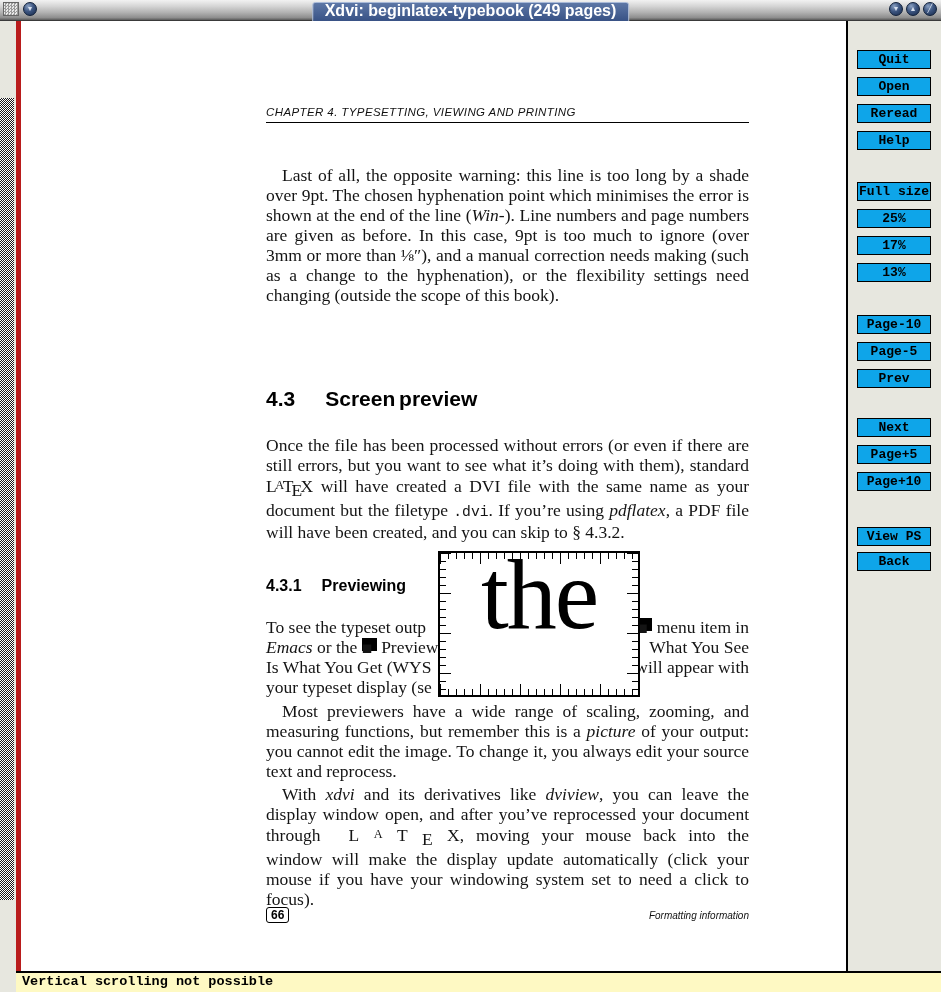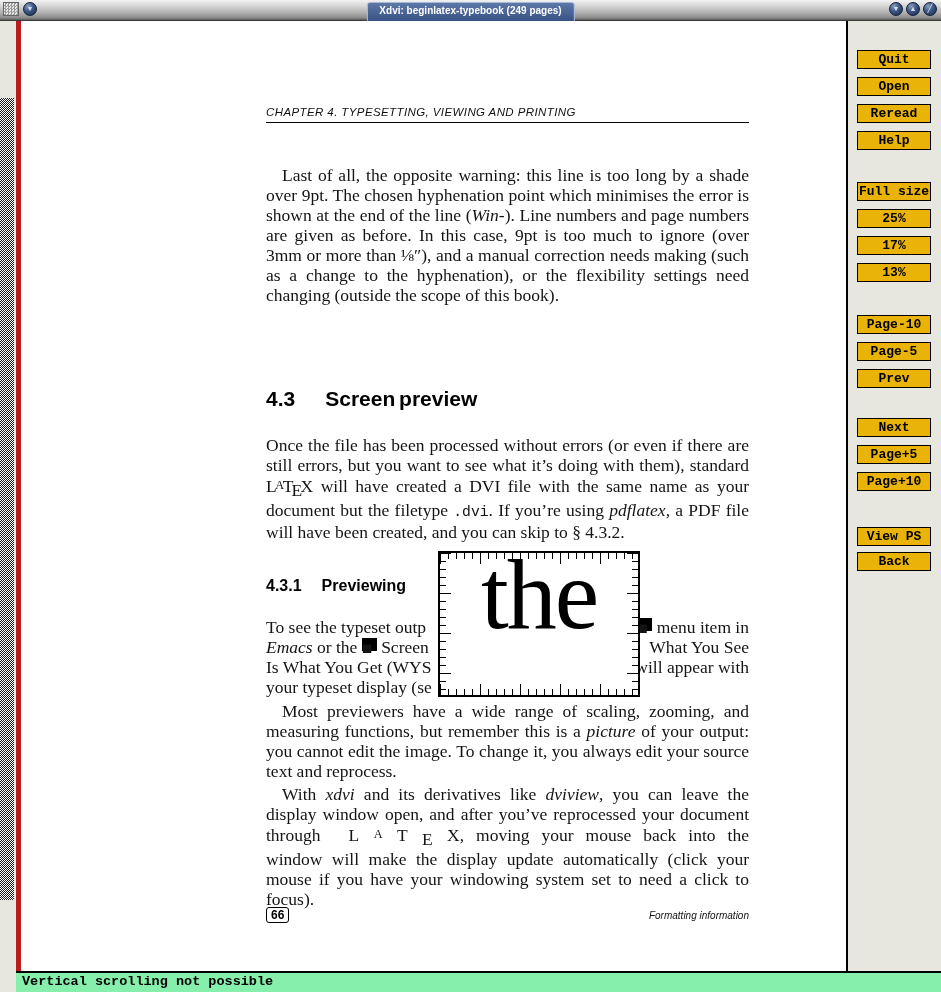--- a/index.html
+++ b/index.html
@@ -24,21 +24,21 @@
     width:14px;height:14px;border-radius:50%;
     background:radial-gradient(circle at 35% 28%,#8aa0c2 0%,#3c5580 45%,#17294a 100%);
     border:1px solid #10203a;box-sizing:border-box;
     color:#d7e0ef;font-size:8px;line-height:12px;text-align:center;
     font-family:"DejaVu Sans",sans-serif;cursor:pointer;
   }
   .tb-title{
     position:absolute;left:50%;top:2px;transform:translateX(-50%);
     height:32px;line-height:15px;padding:0 12px;border-radius:3px;
     background:linear-gradient(180deg,#5d77a6 0%,#3b5588 55%,#27406e 100%);
-    border:1px solid #a9bad8;color:#ffffff;font-weight:bold;font-size:10px;
+    border:1px solid #a9bad8;color:#ffffff;font-weight:bold;font-size:16px;
     white-space:nowrap;box-sizing:border-box;
   }
   .tb-right{position:absolute;right:4px;top:2px;display:flex;gap:3px;}
   
   .vscroll{position:absolute;left:0;top:21px;width:16px;height:971px;background:#e7e7df;}
   .vscroll .thumb{
     position:absolute;left:0;top:77px;width:14px;height:802px;
     background:repeating-conic-gradient(#1a1a1a 0% 25%,#ffffff 0% 50%);
     background-size:2px 2px;
   }
@@ -99,30 +99,30 @@
   .t-left-l{left:0;top:0;bottom:0;width:11px;
     background:repeating-linear-gradient(180deg,#000 0 1px,transparent 1px 40px);}
   .t-right-s{right:0;top:0;bottom:0;width:6px;
     background:repeating-linear-gradient(180deg,#000 0 1px,transparent 1px 8px);}
   .t-right-l{right:0;top:0;bottom:0;width:11px;
     background:repeating-linear-gradient(180deg,#000 0 1px,transparent 1px 40px);}
   
   .sidebar{position:absolute;left:848px;top:21px;width:93px;height:950px;background:#e7e7df;}
   .btn-group{position:absolute;left:9px;display:flex;flex-direction:column;gap:8px;}
   .sb-btn{
-    width:74px;height:19px;border:1px solid #000;background:#eab308;
+    width:74px;height:19px;border:1px solid #000;background:#0ea5e9;
     font-family:"Liberation Mono","DejaVu Sans Mono",monospace;font-weight:bold;
     font-size:13px;line-height:17px;text-align:center;color:#000;
     box-sizing:border-box;cursor:pointer;white-space:nowrap;overflow:hidden;
   }
   .g1{top:29px;} .g2{top:161px;} .g3{top:294px;} .g4{top:397px;} .g5{top:506px;gap:6px;}
   
   .statusbar{
     position:absolute;left:16px;top:971px;width:925px;height:21px;
-    background:#86efac;border-top:2px solid #000;box-sizing:border-box;
+    background:#fef9c3;border-top:2px solid #000;box-sizing:border-box;
     font-family:"Liberation Mono","DejaVu Sans Mono",monospace;font-weight:bold;
     font-size:13.5px;line-height:18px;color:#000;padding-left:6px;
   }
 </style>
 </head>
 <body>
 
 <div id="app">
 
   <div class="titlebar">
@@ -159,21 +159,21 @@
       <span>4.3.1</span>
       <span>Previewing</span>
     </div>
 
     <div class="page-abs col body-text split-lines">
       <div class="split-line">
         <span><span>To see the typeset outp</span></span>
         <span><span class="seg-box">■</span><span> menu item in</span></span>
       </div>
       <div class="split-line">
-        <span><span class="seg-i">Emacs</span><span> or the </span><span class="seg-box">■</span><span> Screen</span></span>
+        <span><span class="seg-i">Emacs</span><span> or the </span><span class="seg-box">■</span><span> Preview</span></span>
         <span><span>What You See</span></span>
       </div>
       <div class="split-line">
         <span><span>Is What You Get (WYS</span></span>
         <span><span>will appear with</span></span>
       </div>
       <div class="split-line">
         <span><span>your typeset display (se</span></span>
         <span></span>
       </div>

